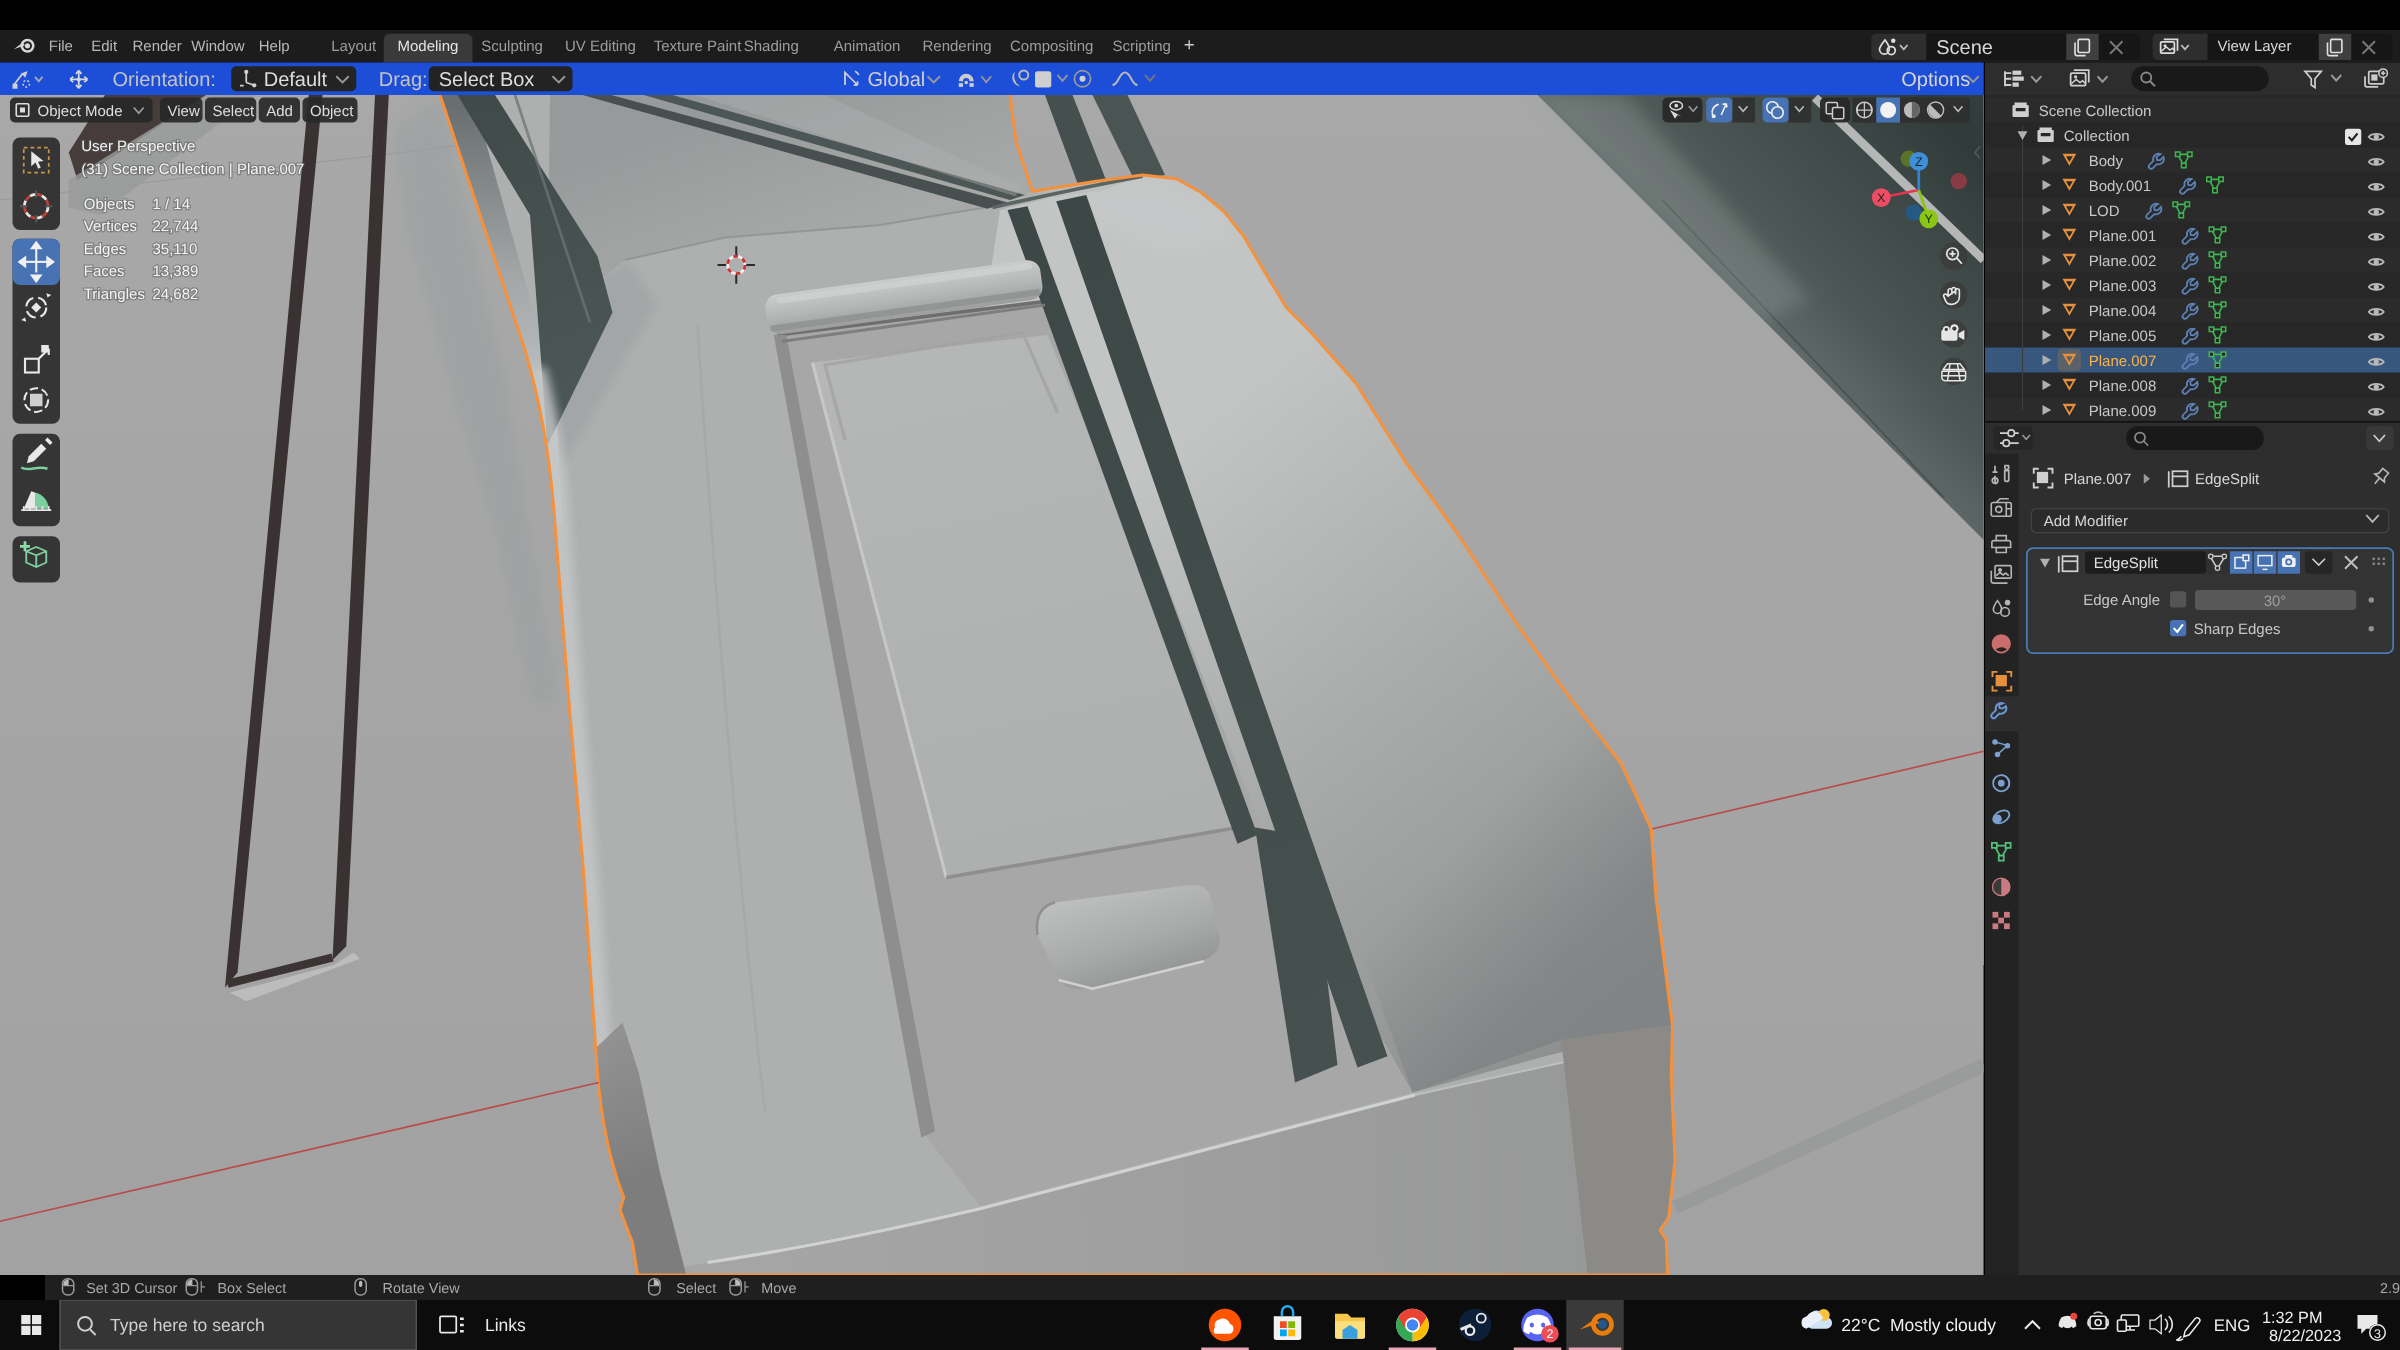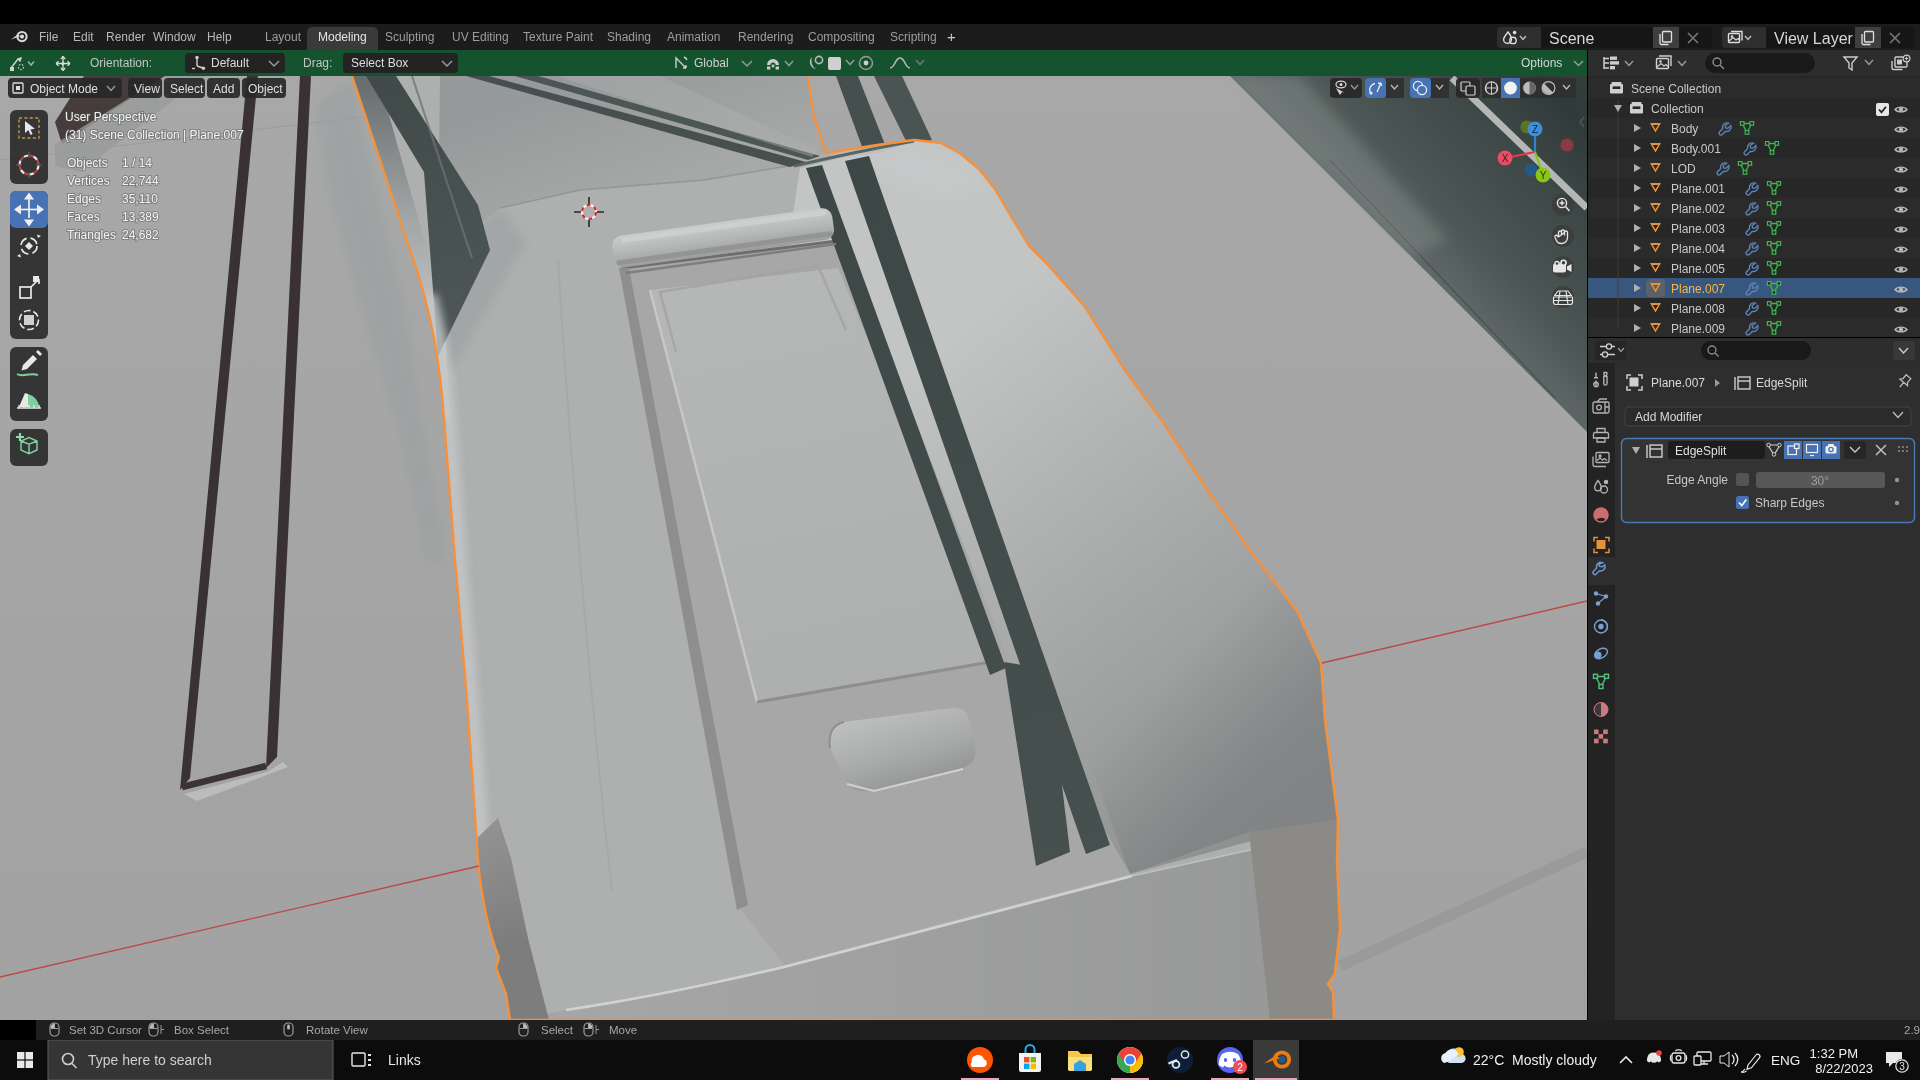--- a/index.html
+++ b/index.html
@@ -14,21 +14,21 @@
   .wbtn { position:absolute; top:0; width:46px; height:24px; }
 
   
   #menubar { left:0; top:24px; width:1920px; height:26px; background:#1c1c1c; color:#b8b8b8; font-size:12px; }
   .menuitem { position:absolute; top:6px; }
   .wstab { position:absolute; top:3px; height:23px; line-height:21px; padding:0 11px; color:#9d9d9d;
     border-radius:5px 5px 0 0; font-size:12px; }
   .wstab.active { background:#3a3a3a; color:#e4e4e4; }
 
   
-  #toolbar2 { left:0; top:50px; width:1587px; height:26px; background:#14532d; color:#cfcfcf; font-size:12px; }
+  #toolbar2 { left:0; top:50px; width:1587px; height:26px; background:#1d4ed8; color:#cfcfcf; font-size:16px; }
   
   #outlinerhdr { left:1588px; top:50px; width:332px; height:26px; background:#2d2d2d; }
 
   
   #viewport { left:0; top:76px; width:1587px; height:696px; background:#a9a9a9; }
 
   
   #outliner { left:1588px; top:76px; width:332px; height:261px; background:#272727; }
   #propsed  { left:1588px; top:338px; width:332px; height:682px; background:#2e2e2e; }
 
@@ -50,21 +50,21 @@
     <div class="menuitem" style="left:39px">File</div>
     <div class="menuitem" style="left:73px">Edit</div>
     <div class="menuitem" style="left:106px">Render</div>
     <div class="menuitem" style="left:153px">Window</div>
     <div class="menuitem" style="left:207px">Help</div>
     <div class="wstab" style="left:254px">Layout</div>
     <div class="wstab active" style="left:307px">Modeling</div>
     <div class="wstab" style="left:374px">Sculpting</div>
     <div class="wstab" style="left:441px">UV Editing</div>
     <div class="wstab" style="left:512px">Texture Paint</div>
-    <div class="wstab" style="left:596px">Shading</div>
+    <div class="wstab" style="left:584px">Shading</div>
     <div class="wstab" style="left:656px">Animation</div>
     <div class="wstab" style="left:727px">Rendering</div>
     <div class="wstab" style="left:797px">Compositing</div>
     <div class="wstab" style="left:879px">Scripting</div>
     <div class="menuitem" style="left:947px;top:4px;font-size:15px;color:#cacaca">+</div>
 
     <div class="abs" style="left:1497px;top:3px;width:215px;height:21px;background:#161616;border-radius:4px">
       <div class="abs" style="left:0;top:0;width:44px;height:21px;background:#2e2e2e;border-radius:4px 0 0 4px"></div>
       <svg class="abs" style="left:4px;top:2px" width="26" height="17" viewBox="0 0 26 17">
         <path d="M7,3 C9.8,6.5 10.4,8.6 10.4,10.4 a3.9,3.9 0 0 1 -7.8,0 C2.6,8.6 4.2,6.5 7,3 Z" fill="none" stroke="#ddd" stroke-width="1.4"></path>
@@ -85,21 +85,21 @@
 
     <div class="abs" style="left:1722px;top:3px;width:192px;height:21px;background:#161616;border-radius:4px">
       <div class="abs" style="left:0;top:0;width:44px;height:21px;background:#2e2e2e;border-radius:4px 0 0 4px"></div>
       <svg class="abs" style="left:4px;top:2px" width="26" height="17" viewBox="0 0 26 17">
         <rect x="2.5" y="4.5" width="11" height="9" rx="1" fill="none" stroke="#ddd" stroke-width="1.4"></rect>
         <path d="M5,2.5 h11 v9" fill="none" stroke="#ddd" stroke-width="1.4"></path>
         <circle cx="6" cy="7.5" r="1.2" fill="#ddd"></circle>
         <path d="M3,12 l4,-3.5 l3,2.5 l2,-1.5 l2,2" fill="none" stroke="#ddd" stroke-width="1.2"></path>
         <path d="M19,7 l3,3.4 l3,-3.4" stroke="#bbb" stroke-width="1.5" fill="none"></path>
       </svg>
-      <div class="abs" style="left:52px;top:3px;font-size:16px;color:#d8d8d8">View Layer</div>
+      <div class="abs" style="left:52px;top:3px;font-size:12px;color:#d8d8d8">View Layer</div>
       <div class="abs" style="left:133px;top:0;width:26px;height:21px;background:#3f3f3f"></div>
       <svg class="abs" style="left:137px;top:2px" width="18" height="17" viewBox="0 0 18 17">
         <rect x="5.5" y="2.5" width="9" height="10.5" rx="1" fill="none" stroke="#e0e0e0" stroke-width="1.3"></rect>
         <path d="M3,5 v9 a1.5,1.5 0 0 0 1.5,1.5 h7" fill="none" stroke="#e0e0e0" stroke-width="1.3"></path>
       </svg>
       <svg class="abs" style="left:165px;top:3px" width="16" height="16" viewBox="0 0 16 16">
         <path d="M3,3 l10,10 M13,3 l-10,10" stroke="#777" stroke-width="1.6"></path>
       </svg>
     </div>
   </div>

